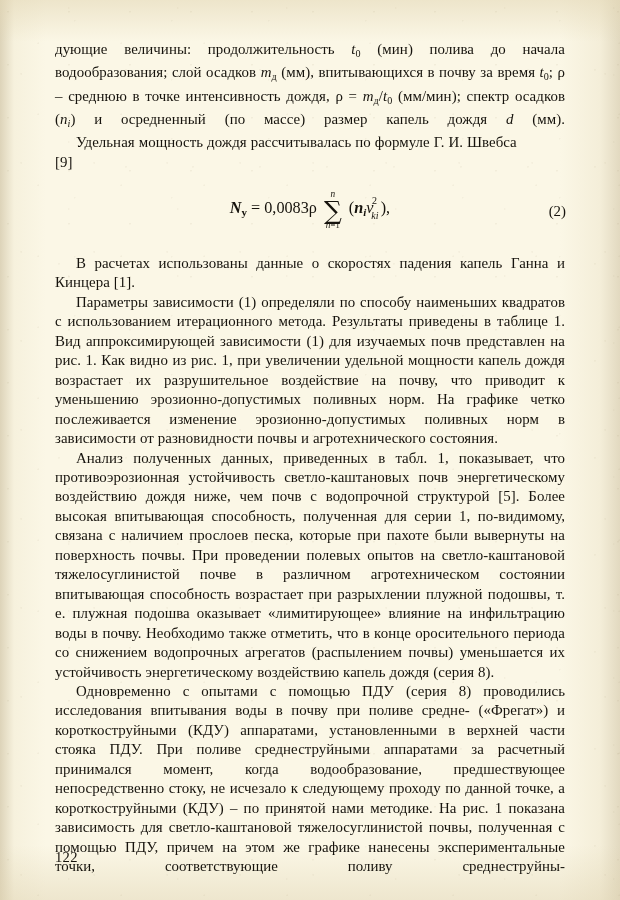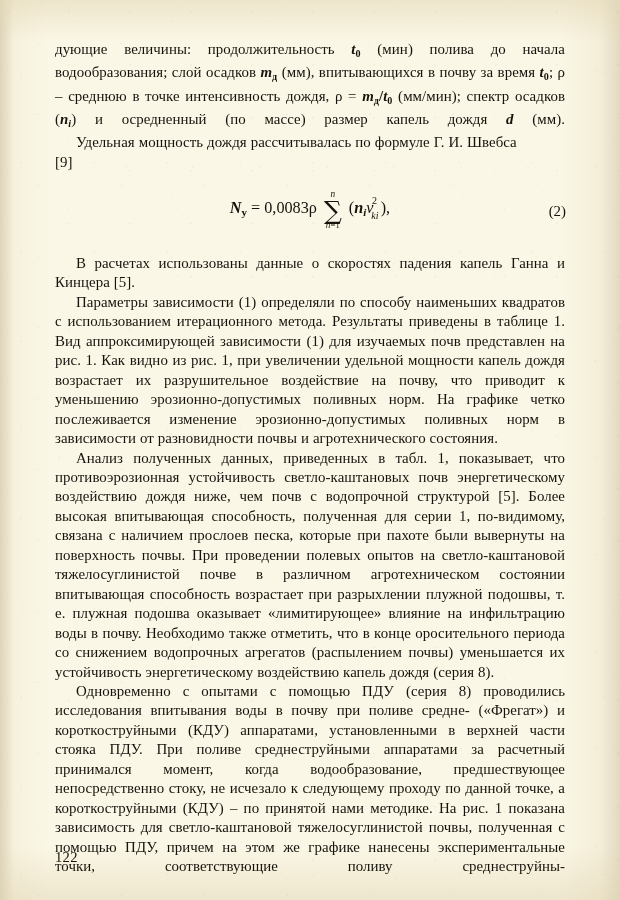--- a/index.html
+++ b/index.html
@@ -151,21 +151,21 @@
     position: absolute;
     bottom: -0.30em;
     left: 0.50em;
     font-size: 0.62em;
     font-style: italic;
     letter-spacing: -0.1px;
   }
   .vsq .vsq-pad { visibility: hidden; font-size: 0.62em; }
 
   
-  .imath { font-style: italic; font-weight: bold; }
+  .imath { font-style: italic; }
 
   
   .ref-line {
     margin: 0;
     color: #16130d;
     font-size: 14.9px;
     line-height: 19.45px;
   }
 
   
@@ -201,21 +201,21 @@
           <span class="sigma-lim">n</span>
           <span class="sigma-glyph">∑</span>
           <span class="sigma-lim"><span>n</span><span class="lim-num">=</span><span class="lim-num">1</span></span>
         </span>
         <span class="mnum">(</span><span class="mvar"><span>n</span><span class="sub">i</span></span><span class="vsq"><span>v</span><span class="vsq-sup">2</span><span class="vsq-sub">ki</span><span class="vsq-pad">ki</span></span><span class="mnum">),</span>
       </div>
       <div id="eq-number">(2)</div>
     </div>
 
 
-    <p class="para indent">В расчетах использованы данные о скоростях падения капель Ганна и Кинцера [5].</p>
+    <p class="para indent">В расчетах использованы данные о скоростях падения капель Ганна и Кинцера [1].</p>
 
     <p class="para indent">Параметры зависимости (1) определяли по способу наименьших квадратов с использованием итерационного метода. Результаты приведены в таблице 1. Вид аппроксимирующей зависимости (1) для изучаемых почв представлен на рис. 1. Как видно из рис. 1, при увеличении удельной мощности капель дождя возрастает их разрушительное воздействие на почву, что приводит к уменьшению эрозионно-допустимых поливных норм. На графике четко послеживается изменение эрозионно-допустимых поливных норм в зависимости от разновидности почвы и агротехнического состояния.</p>
 
     <p class="para indent">Анализ полученных данных, приведенных в табл. 1, показывает, что противоэрозионная устойчивость светло-каштановых почв энергетическому воздействию дождя ниже, чем почв с водопрочной структурой [5]. Более высокая впитывающая способность, полученная для серии 1, по-видимому, связана с наличием прослоев песка, которые при пахоте были вывернуты на поверхность почвы. При проведении полевых опытов на светло-каштановой тяжелосуглинистой почве в различном агротехническом состоянии впитывающая способность возрастает при разрыхлении плужной подошвы, т. е. плужная подошва оказывает «лимитирующее» влияние на инфильтрацию воды в почву. Необходимо также отметить, что в конце оросительного периода со снижением водопрочных агрегатов (распылением почвы) уменьшается их устойчивость энергетическому воздействию капель дождя (серия 8).</p>
 
     <p class="para indent force-just">Одновременно с опытами с помощью ПДУ (серия 8) проводились исследования впитывания воды в почву при поливе средне- («Фрегат») и короткоструйными (КДУ) аппаратами, установленными в верхней части стояка ПДУ. При поливе среднеструйными аппаратами за расчетный принимался момент, когда водообразование, предшествующее непосредственно стоку, не исчезало к следующему проходу по данной точке, а короткоструйными (КДУ) – по принятой нами методике. На рис. 1 показана зависимость для светло-каштановой тяжелосуглинистой почвы, полученная с помощью ПДУ, причем на этом же графике нанесены экспериментальные точки, соответствующие поливу среднеструйны-</p>
 
   </div>
 
   <div id="page-number">122</div>

